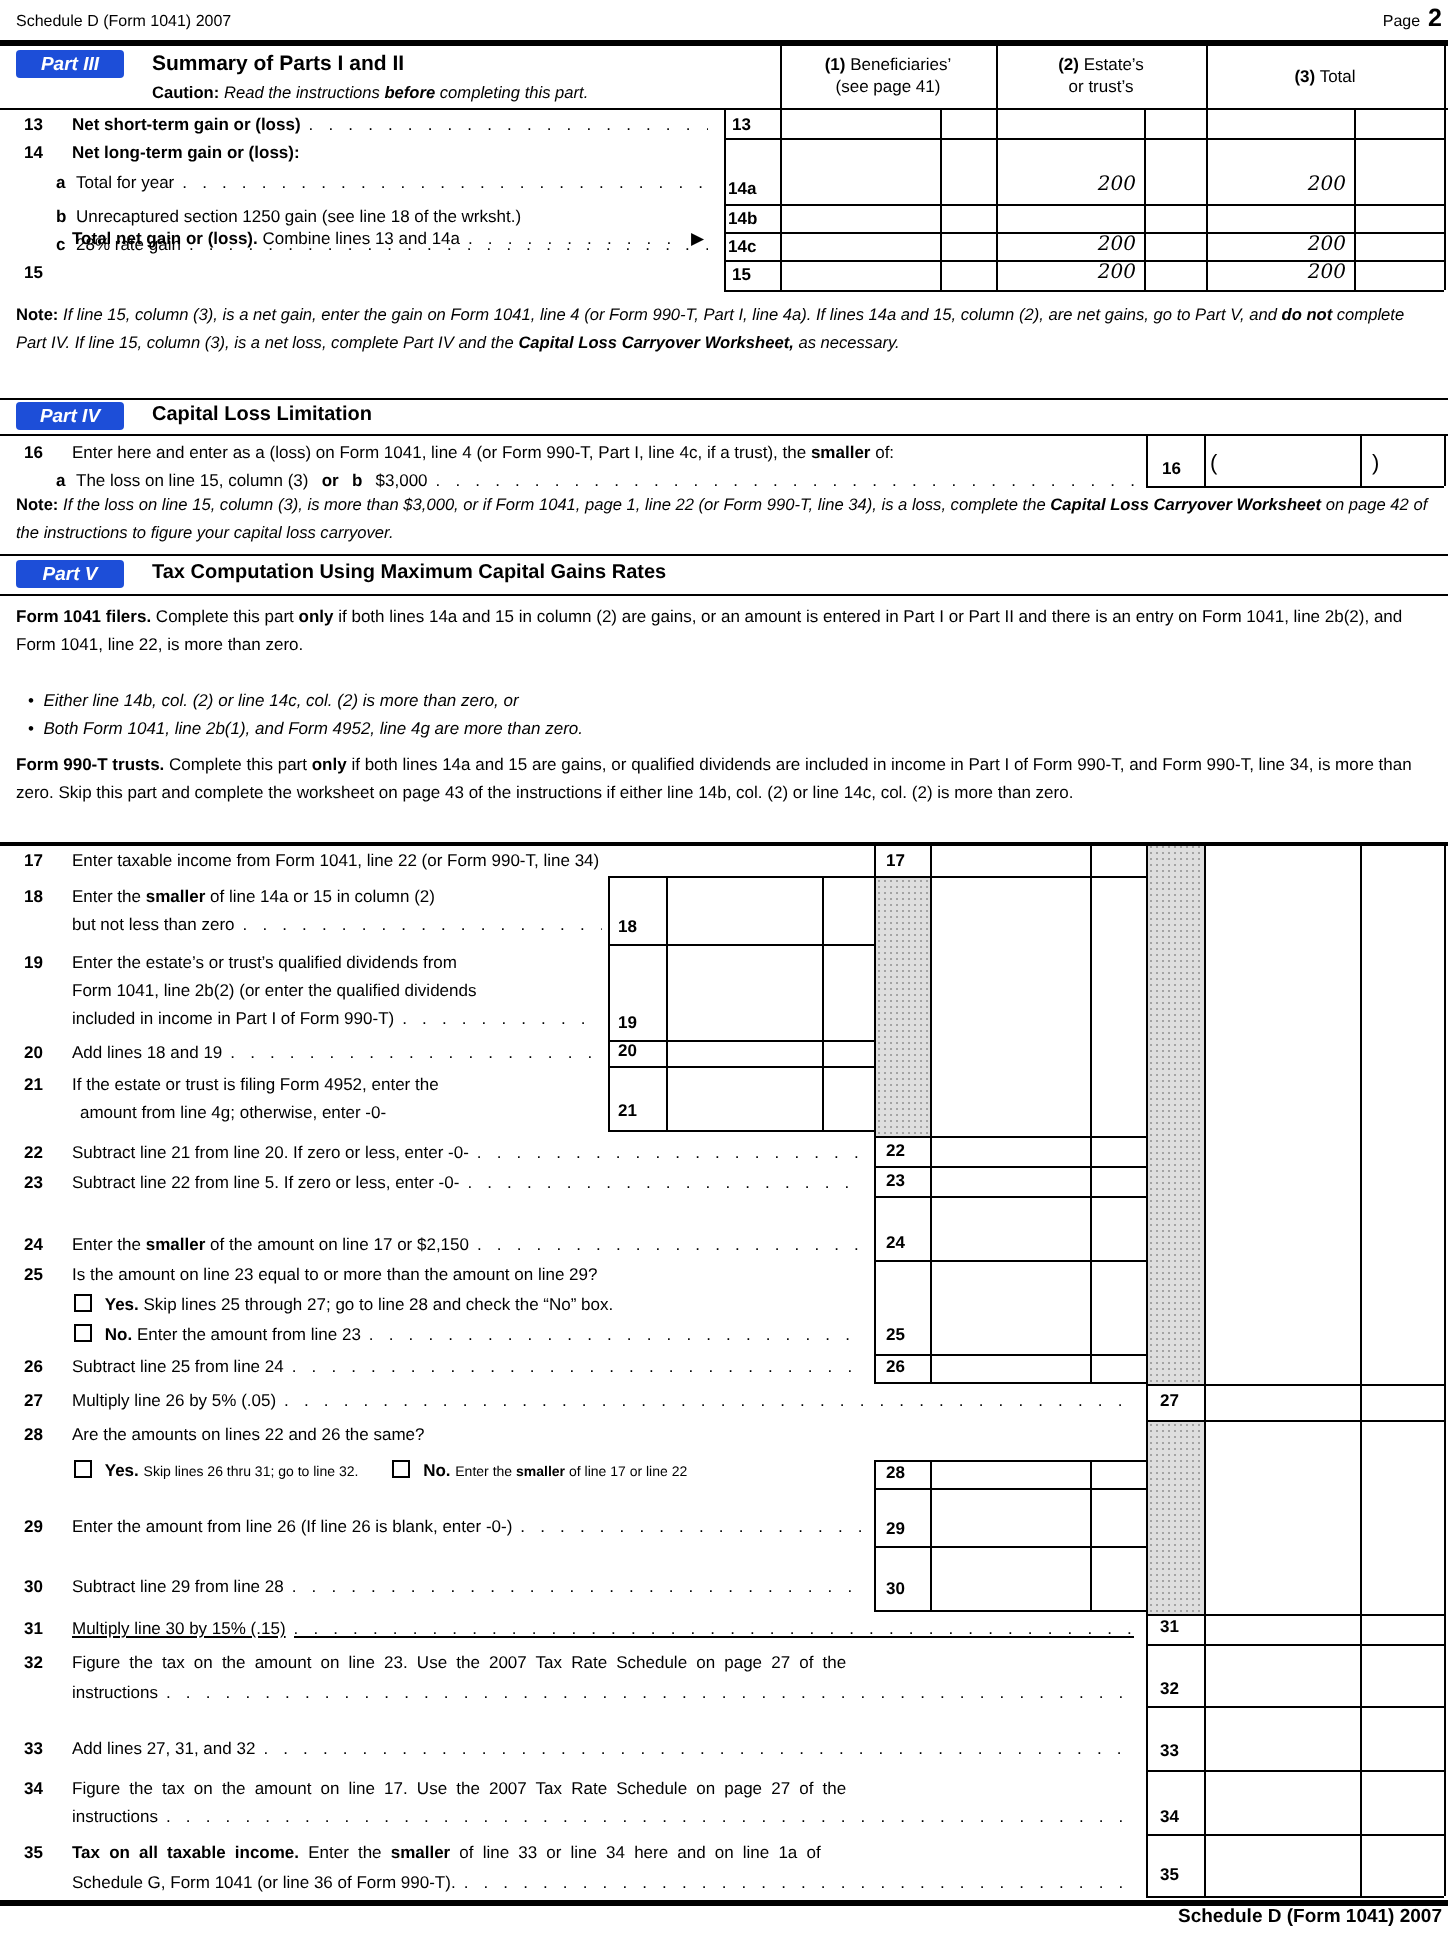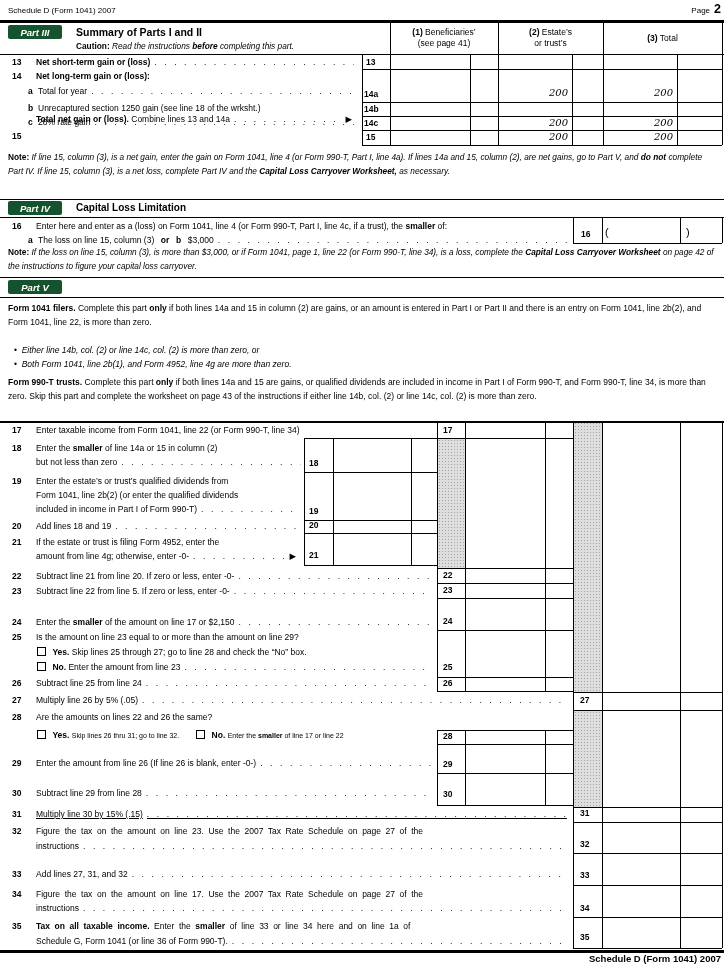--- a/index.html
+++ b/index.html
@@ -3,21 +3,21 @@
 <meta charset="utf-8">
 <style>
   html,body{margin:0;padding:0;background:#f2f2f2;}
   .page{position:relative;width:724px;height:972px;background:#fff;overflow:hidden;
         font-family:"Liberation Sans",sans-serif;font-size:8.5px;color:#000;}
   .abs{position:absolute;}
   .hl,.vl{position:absolute;background:#000;z-index:2;}
   .shade{position:absolute;z-index:1;background-color:#dedede;
          background-image:radial-gradient(#a3a3a3 24%,transparent 26%);background-size:3px 3px;}
   .cell{position:absolute;z-index:3;background:transparent;}
-  .badge{position:absolute;z-index:4;background:#14532d;color:#fff;font-weight:bold;font-style:italic;
+  .badge{position:absolute;z-index:4;background:#1d4ed8;color:#fff;font-weight:bold;font-style:italic;
          font-size:9.5px;display:flex;align-items:center;justify-content:center;border-radius:2px;}
   .ptitle{position:absolute;z-index:4;font-weight:bold;}
   .t3{font-size:10.5px;} .t45{font-size:10px;}
   .pcaution{position:absolute;z-index:4;font-size:8.3px;}
   .colhead{position:absolute;z-index:4;text-align:center;font-size:8.5px;line-height:10.5px;}
   .note{position:absolute;z-index:4;font-size:8.3px;line-height:13.6px;}
   .intro{position:absolute;z-index:4;font-size:8.5px;line-height:13.8px;}
   .row{position:absolute;z-index:4;display:flex;align-items:baseline;white-space:nowrap;overflow:hidden;height:11px;line-height:10.5px;}
   .tx{white-space:nowrap;}
   .dots{flex:1 1 auto;overflow:hidden;white-space:nowrap;letter-spacing:2.6px;margin:0 1px 0 4px;}
@@ -59,20 +59,21 @@
   </div>
   <div class="colhead" style="left:604px;top:33px;width:117px;"><b>(3)</b> Total</div>
 
   <div class="note" style="left:8px;top:151px;width:710px;"><b>Note:</b> <i>If line 15, column (3), is a net gain, enter the gain on Form 1041, line 4 (or Form 990-T, Part I, line 4a). If lines 14a and 15, column (2), are net gains, go to Part V, and</i> <b><i>do not</i></b> <i>complete Part IV. If line 15, column (3), is a net loss, complete Part IV and the</i> <b><i>Capital Loss Carryover Worksheet,</i></b> <i>as necessary.</i></div>
 
   <div class="badge" style="left:8px;top:201px;width:54px;height:14px;">Part IV</div>
   <div class="ptitle t45" style="left:76px;top:202px;">Capital Loss Limitation</div>
   <div class="note" style="left:8px;top:246px;width:710px;"><b>Note:</b> <i>If the loss on line 15, column (3), is more than $3,000, or if Form 1041, page 1, line 22 (or Form 990-T, line 34), is a loss, complete the</i> <b><i>Capital Loss Carryover Worksheet</i></b> <i>on page 42 of the instructions to figure your capital loss carryover.</i></div>
 
   <div class="badge" style="left:8px;top:280px;width:54px;height:14px;">Part V</div>
+  <div class="ptitle t45" style="left:76px;top:281px;">Tax Computation Using Maximum Capital Gains Rates</div>
   <div class="intro" style="left:8px;top:302px;width:710px;"><b>Form 1041 filers.</b> Complete this part <b>only</b> if both lines 14a and 15 in column (2) are gains, or an amount is entered in Part I or Part II and there is an entry on Form 1041, line 2b(2), and Form 1041, line 22, is more than zero.</div>
   <div class="intro" style="left:14px;top:344px;width:700px;">•&nbsp;&nbsp;<i>Either line 14b, col. (2) or line 14c, col. (2) is more than zero, or</i></div>
   <div class="intro" style="left:14px;top:358px;width:700px;">•&nbsp;&nbsp;<i>Both Form 1041, line 2b(1), and Form 4952, line 4g are more than zero.</i></div>
   <div class="intro" style="left:8px;top:376px;width:712px;"><b>Form 990-T trusts.</b> Complete this part <b>only</b> if both lines 14a and 15 are gains, or qualified dividends are included in income in Part I of Form 990-T, and Form 990-T, line 34, is more than zero. Skip this part and complete the worksheet on page 43 of the instructions if either line 14b, col. (2) or line 14c, col. (2) is more than zero.</div>
 
   <div class="abs footer">Schedule D (Form 1041) 2007</div>
 
   <div id="gen">
       <div class="shade" style="left: 438px; top: 439px; width: 27px; height: 129px;"></div>
       <div class="shade" style="left: 574px; top: 422px; width: 28px; height: 270px;"></div>
@@ -279,21 +280,21 @@
         <span class="tx">included in income in Part I of Form 990-T)</span>
         <span class="dots">. . . . . . . . . . . . . . . . . . . . . . . . . . . . . . . . . . . . . . . . . . . . . . . . . . . . . . . . . . . . . . . . . . . . . . . . . . . . . . . .</span>
       </div>
       <div class="row" style="left: 36px; top: 521px; width: 266px;">
         <span class="tx">Add lines 18 and 19</span>
         <span class="dots">. . . . . . . . . . . . . . . . . . . . . . . . . . . . . . . . . . . . . . . . . . . . . . . . . . . . . . . . . . . . . . . . . . . . . . . . . . . . . . . .</span>
       </div>
       <div class="row" style="left: 36px; top: 537px; width: 266px;">
         <span class="tx">If the estate or trust is filing Form 4952, enter the</span>
       </div>
-      <div class="row" style="left: 36px; top: 551px; width: 260px;">
+      <div class="row" style="left: 36px; top: 551px; width: 260px; flex-direction: column;">
         <span class="tx">amount from line 4g; otherwise, enter -0-</span>
         <span class="dots">. . . . . . . . . . . . . . . . . . . . . . . . . . . . . . . . . . . . . . . . . . . . . . . . . . . . . . . . . . . . . . . . . . . . . . . . . . . . . . . .</span>
         <span class="arr">▶</span>
       </div>
       <div class="row" style="left: 36px; top: 571px; width: 397px;">
         <span class="tx">Subtract line 21 from line 20. If zero or less, enter -0-</span>
         <span class="dots">. . . . . . . . . . . . . . . . . . . . . . . . . . . . . . . . . . . . . . . . . . . . . . . . . . . . . . . . . . . . . . . . . . . . . . . . . . . . . . . .</span>
       </div>
       <div class="row" style="left: 36px; top: 586px; width: 397px;">
         <span class="tx">Subtract line 22 from line 5. If zero or less, enter -0-</span>

